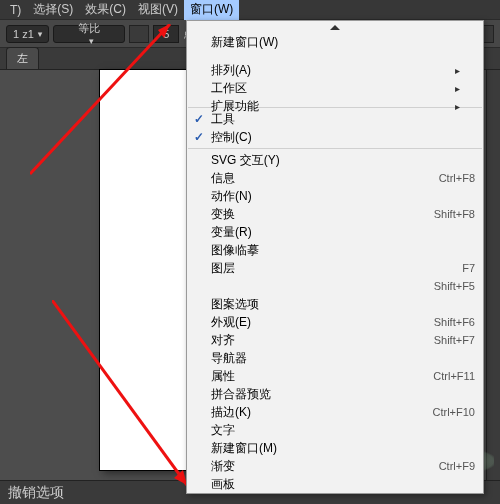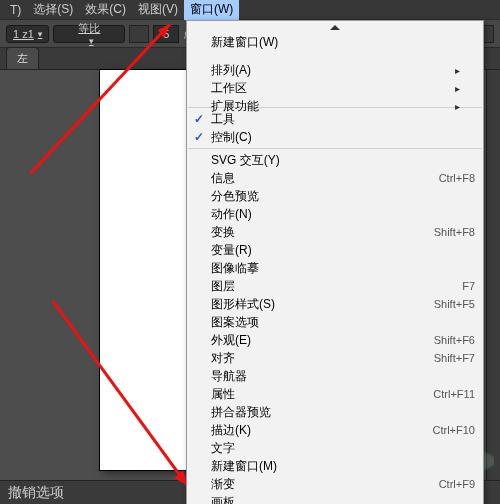--- a/index.html
+++ b/index.html
@@ -6,21 +6,21 @@
   html, body { width: 500px; height: 504px; overflow: hidden; font-family: "Microsoft YaHei", Arial, sans-serif; }
   body { background: #373737; position: relative; font-size: 12px; color: #ccc; }
 
   
   .menubar { height: 20px; background: #373737; border-bottom: 1px solid #2a2a2a; display: flex; align-items: center; padding-left: 4px; }
   .menubar .item { padding: 2px 6px; color: #ccc; font-size: 12px; }
   .menubar .item.open { background: #a5cbff; color: #000; }
 
   
   .toolbar { height: 28px; background: #474747; border-bottom: 1px solid #2a2a2a; display: flex; align-items: center; padding: 0 6px; gap: 4px; }
-  .toolbar .pill { background: #2d2d2d; border: 1px solid #1a1a1a; border-radius: 3px; height: 18px; padding: 0 6px; display: flex; align-items: center; font-size: 11px; color: #ccc; text-decoration: underline; }
+  .toolbar .pill { background: #2d2d2d; border: 1px solid #1a1a1a; border-radius: 3px; height: 18px; padding: 0 6px; display: flex; align-items: center; font-size: 11px; color: #ccc; }
   .toolbar .longpill { width: 72px; justify-content: center; flex-direction: column; }
   .toolbar .numfield { background: #2d2d2d; border: 1px solid #1a1a1a; height: 18px; width: 26px; color: #ccc; font-size: 11px; text-align: center; }
   .toolbar .label { font-size: 11px; color: #ccc; }
   .toolbar .iconbtn { width: 20px; height: 18px; background: #3a3a3a; border: 1px solid #222; }
   .toolbar .right { margin-left: auto; display:flex; align-items:center; gap:4px;}
 
   
   .tabstrip { height: 22px; background: #3a3a3a; border-bottom: 1px solid #222; display: flex; align-items: flex-end; padding-left: 6px; }
   .tabstrip .tab { background: #4a4a4a; color: #ddd; font-size: 11px; padding: 3px 10px; border-top-left-radius: 4px; border-top-right-radius: 4px; border:1px solid #222; border-bottom:none; }
 
@@ -140,25 +140,20 @@
       <span class="lbl">SVG 交互(Y)</span>
       <span class="shortcut"></span>
     </div>
     <div class="row">
       <span class="check"></span>
       <span class="lbl">信息</span>
       <span class="shortcut">Ctrl+F8</span>
     </div>
     <div class="row">
       <span class="check"></span>
-      <span class="lbl">分色预览</span>
-      <span class="shortcut"></span>
-    </div>
-    <div class="row">
-      <span class="check"></span>
       <span class="lbl">动作(N)</span>
       <span class="shortcut"></span>
     </div>
     <div class="row">
       <span class="check"></span>
       <span class="lbl">变换</span>
       <span class="shortcut">Shift+F8</span>
     </div>
     <div class="row">
       <span class="check"></span>
@@ -170,21 +165,20 @@
       <span class="lbl">图像临摹</span>
       <span class="shortcut"></span>
     </div>
     <div class="row">
       <span class="check"></span>
       <span class="lbl">图层</span>
       <span class="shortcut">F7</span>
     </div>
     <div class="row">
       <span class="check"></span>
-      <span class="lbl">图形样式(S)</span>
       <span class="shortcut">Shift+F5</span>
     </div>
     <div class="row">
       <span class="check"></span>
       <span class="lbl">图案选项</span>
       <span class="shortcut"></span>
     </div>
     <div class="row">
       <span class="check"></span>
       <span class="lbl">外观(E)</span>

